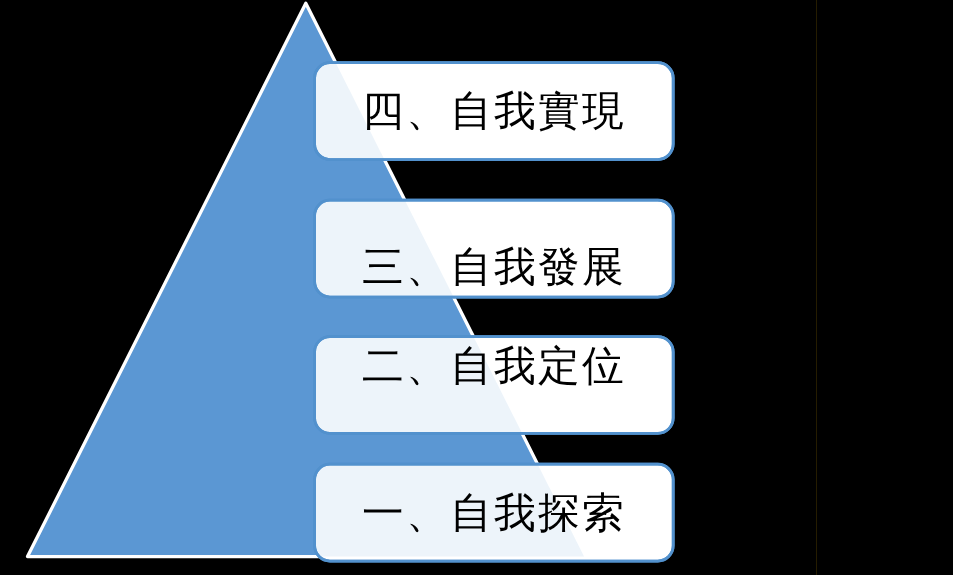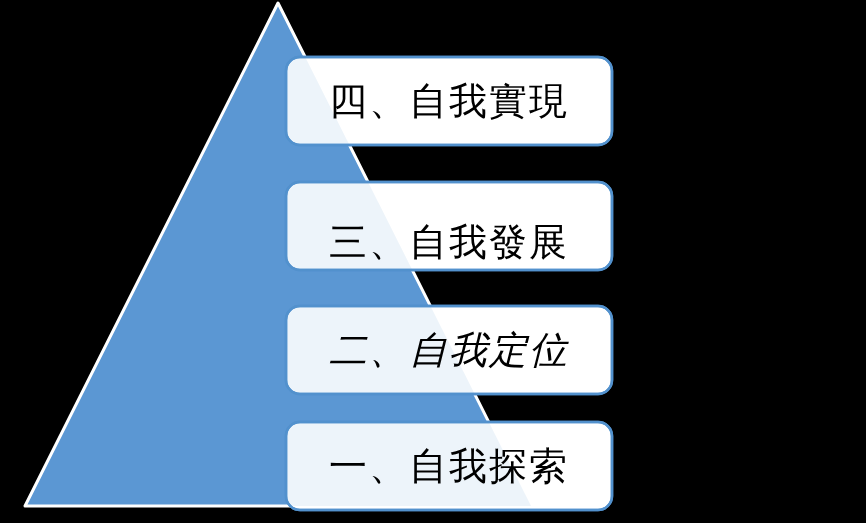--- a/index.html
+++ b/index.html
@@ -47,21 +47,21 @@
     justify-content: center;
     font-size: 38px;
     font-weight: 400;
     color: #000000;
     letter-spacing: 2px;
     white-space: nowrap;
     pointer-events: none;
   }
   .label-1 { top: 57px; }
   .label-2 { top: 170px; margin-top: 28px; }
-  .label-3 { top: 306px; font-style: italic; }
+  .label-3 { top: 288px; }
   .label-4 { top: 422px; text-align: center; }
 </style>
 </head>
 <body>
 
 <div class="stage">
   <svg viewBox="0 0 866 523" xmlns="http://www.w3.org/2000/svg">
     <defs>
       <clipPath id="boxes-clip">
         <rect x="286" y="57" width="326" height="88" rx="14"></rect>

